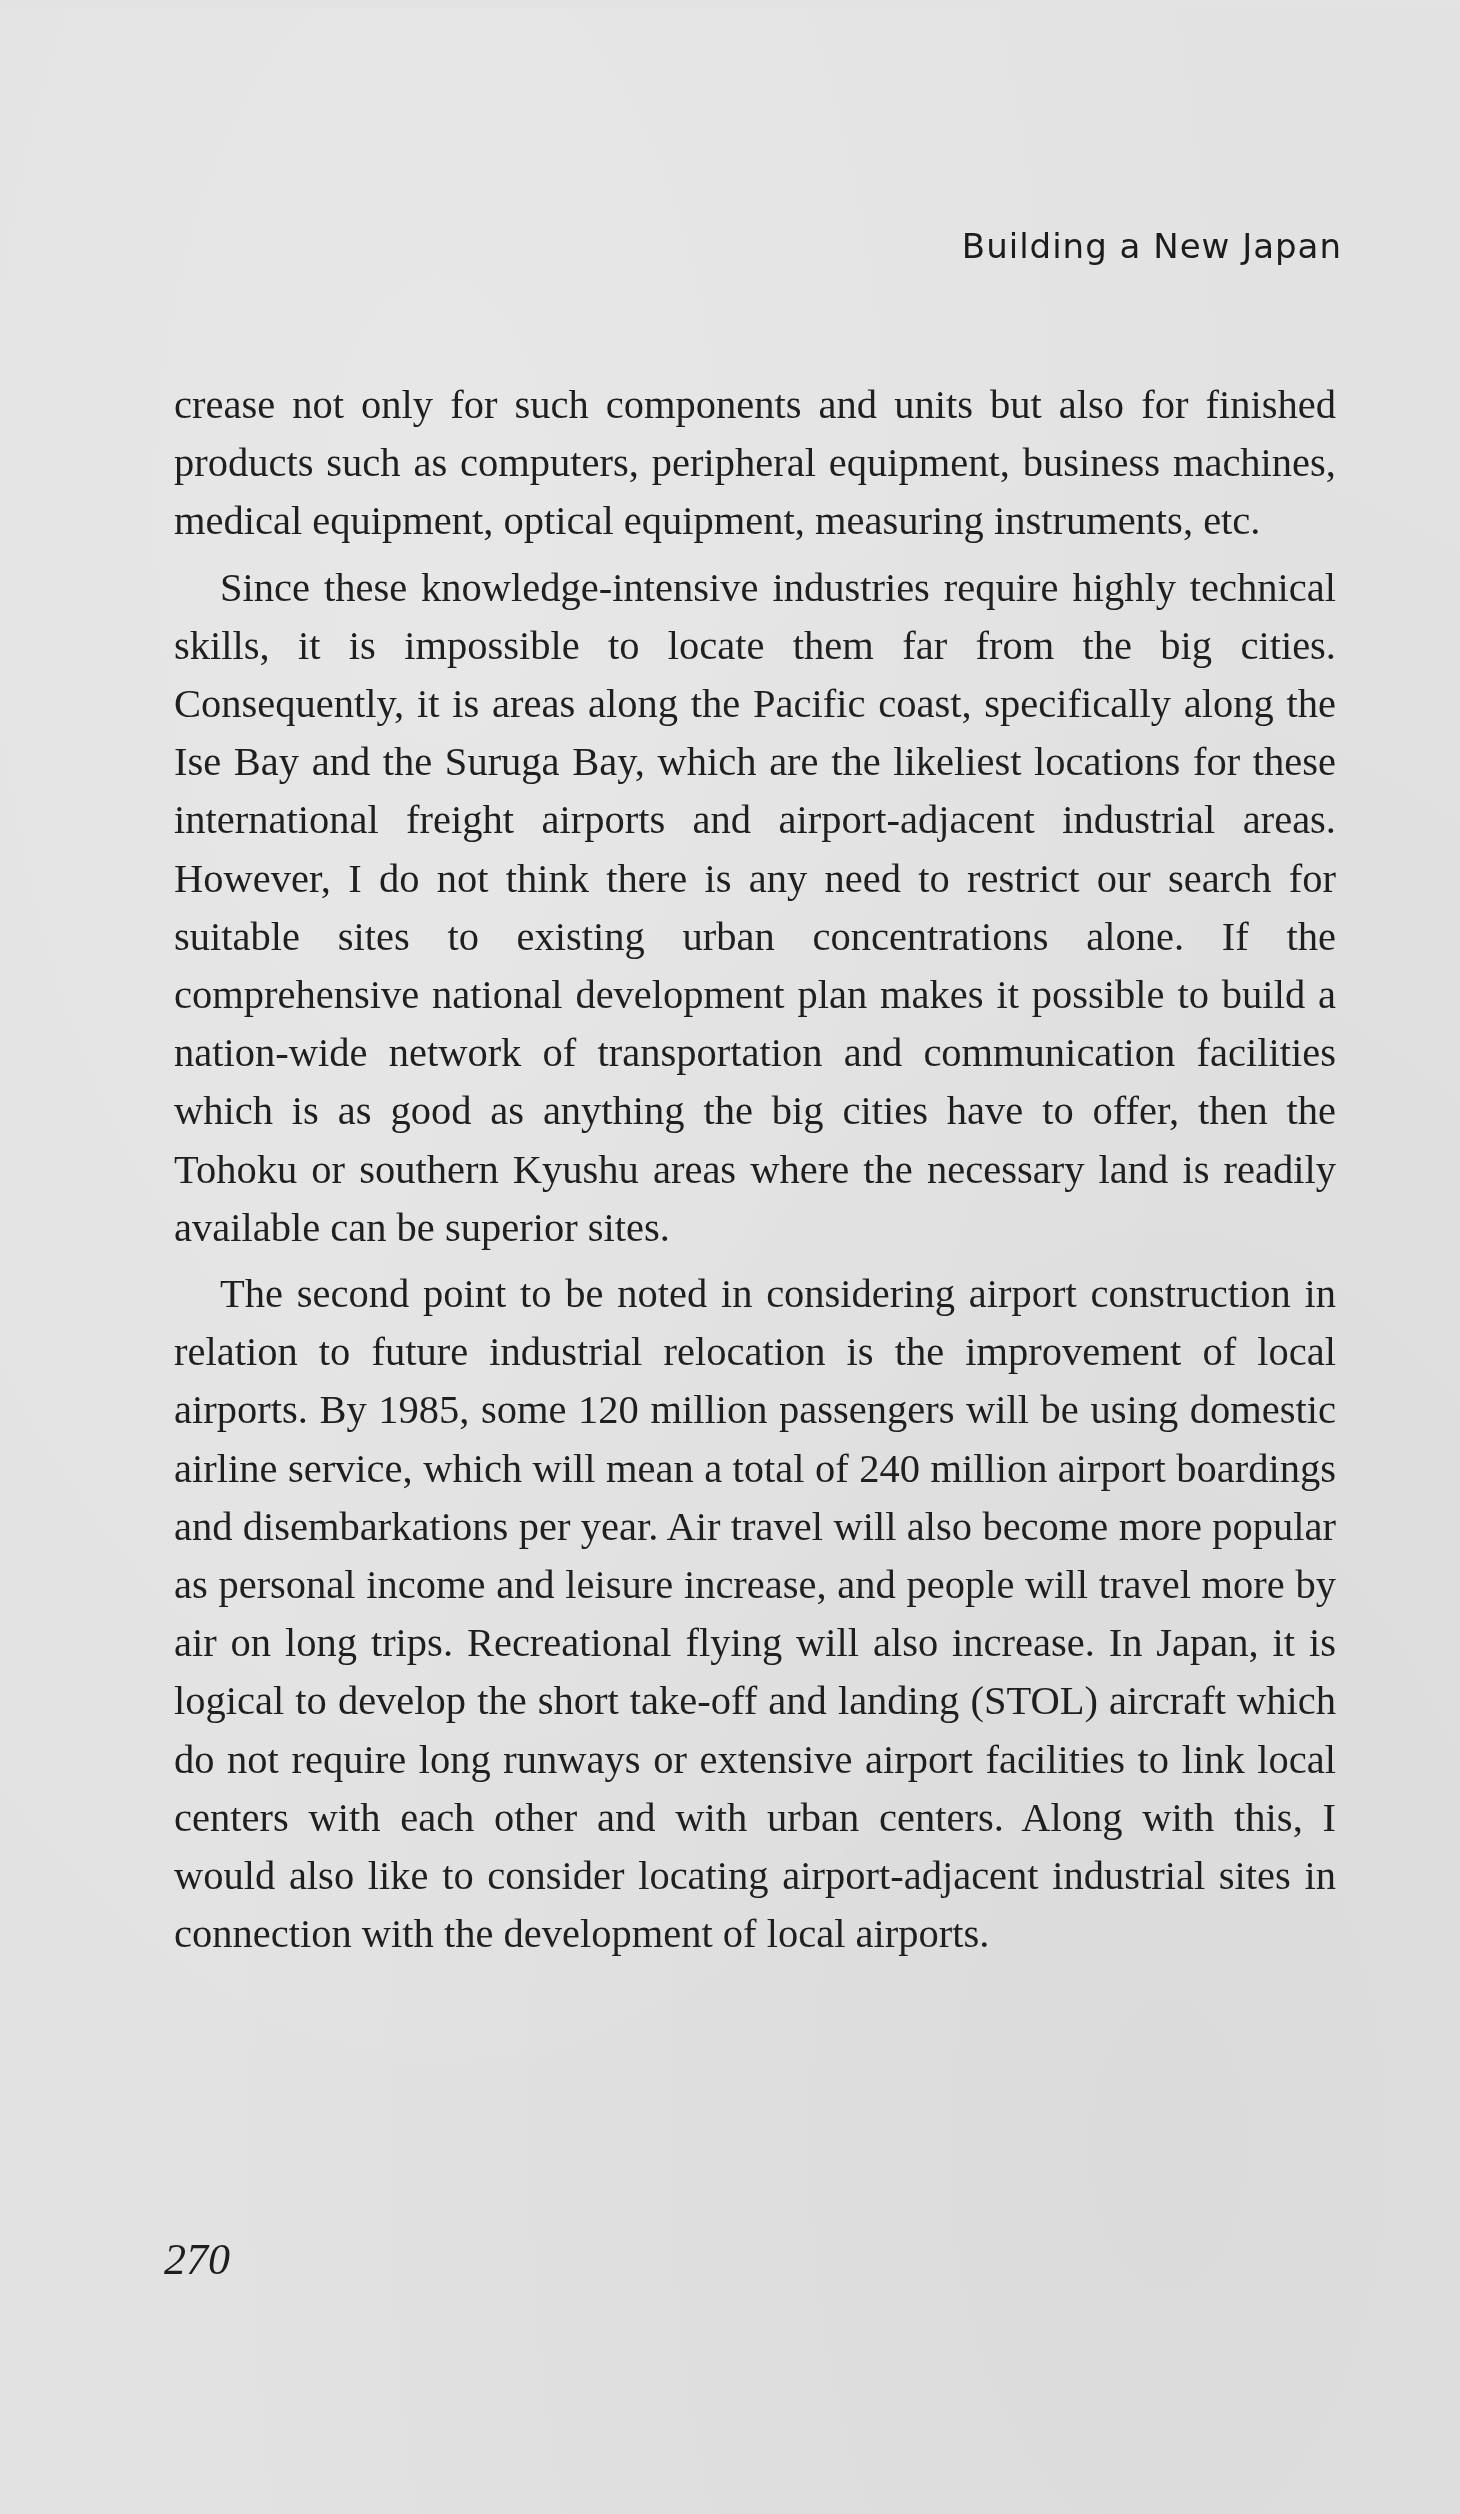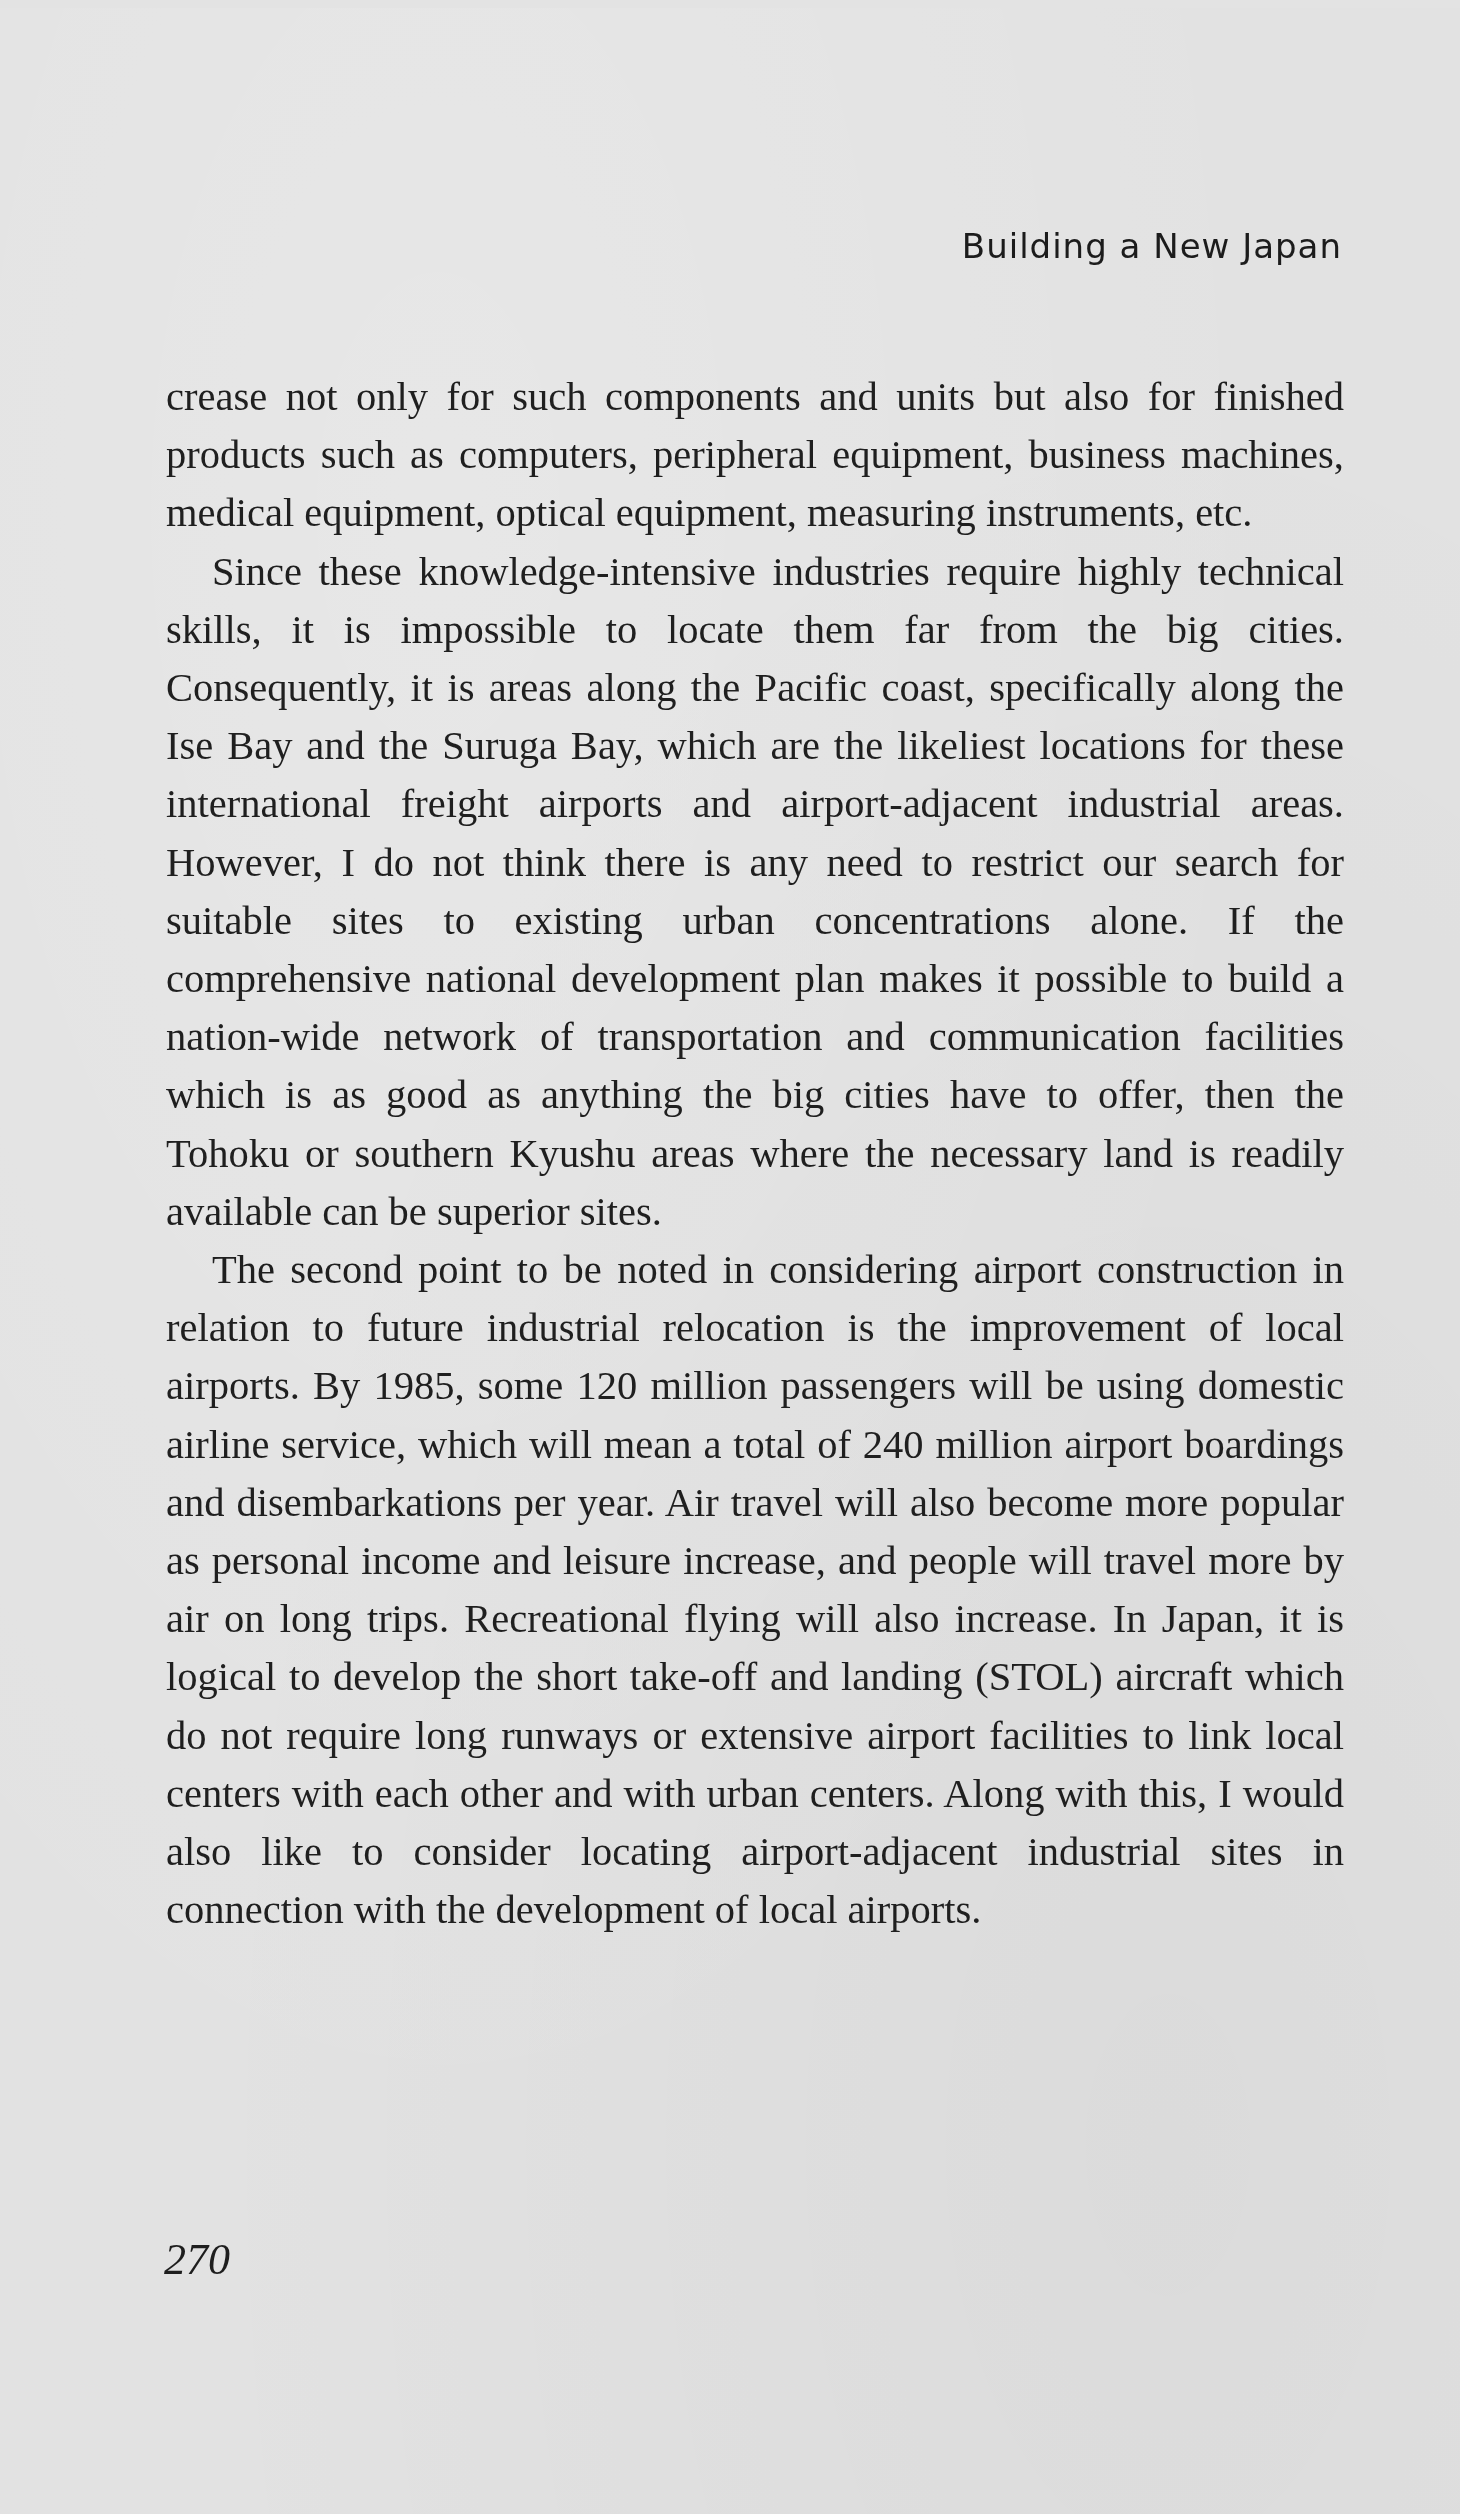--- a/index.html
+++ b/index.html
@@ -38,21 +38,21 @@
       left: 166px;
       top: 360px;
       width: 1178px;
       font-family: "Liberation Serif", serif;
       font-size: 40.5px;
       line-height: 58.2px;
       text-align: justify;
       color: #1f1f1f;
     }
     .body-text p {
-      margin: 0;
+      margin: 8px;
       text-indent: 0;
     }
     .body-text p.indent {
       text-indent: 46px;
     }
     .folio {
       position: absolute;
       left: 164px;
       top: 2226px;
       font-family: "Liberation Serif", serif;

